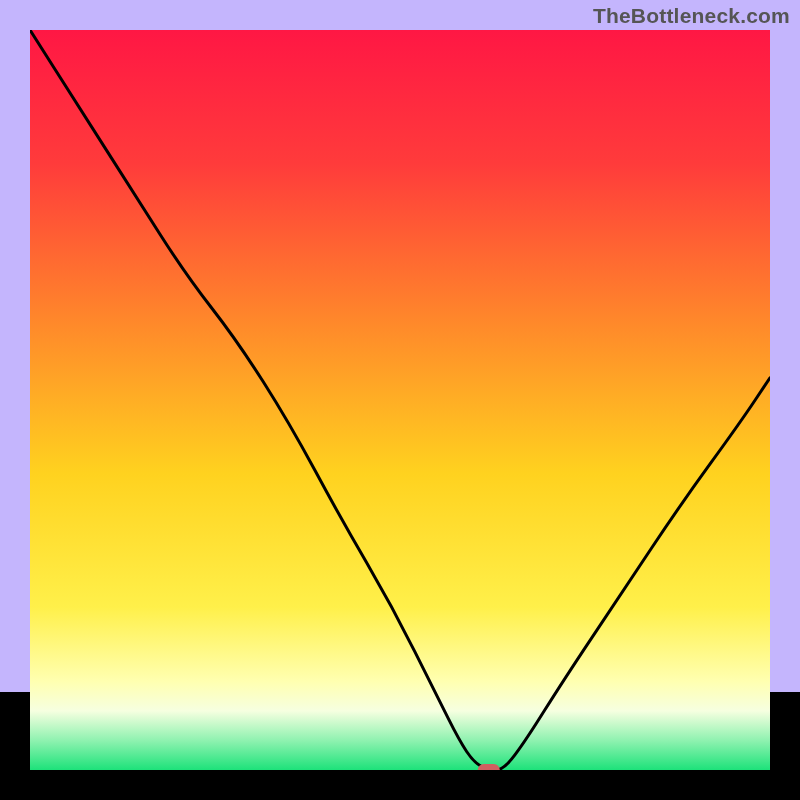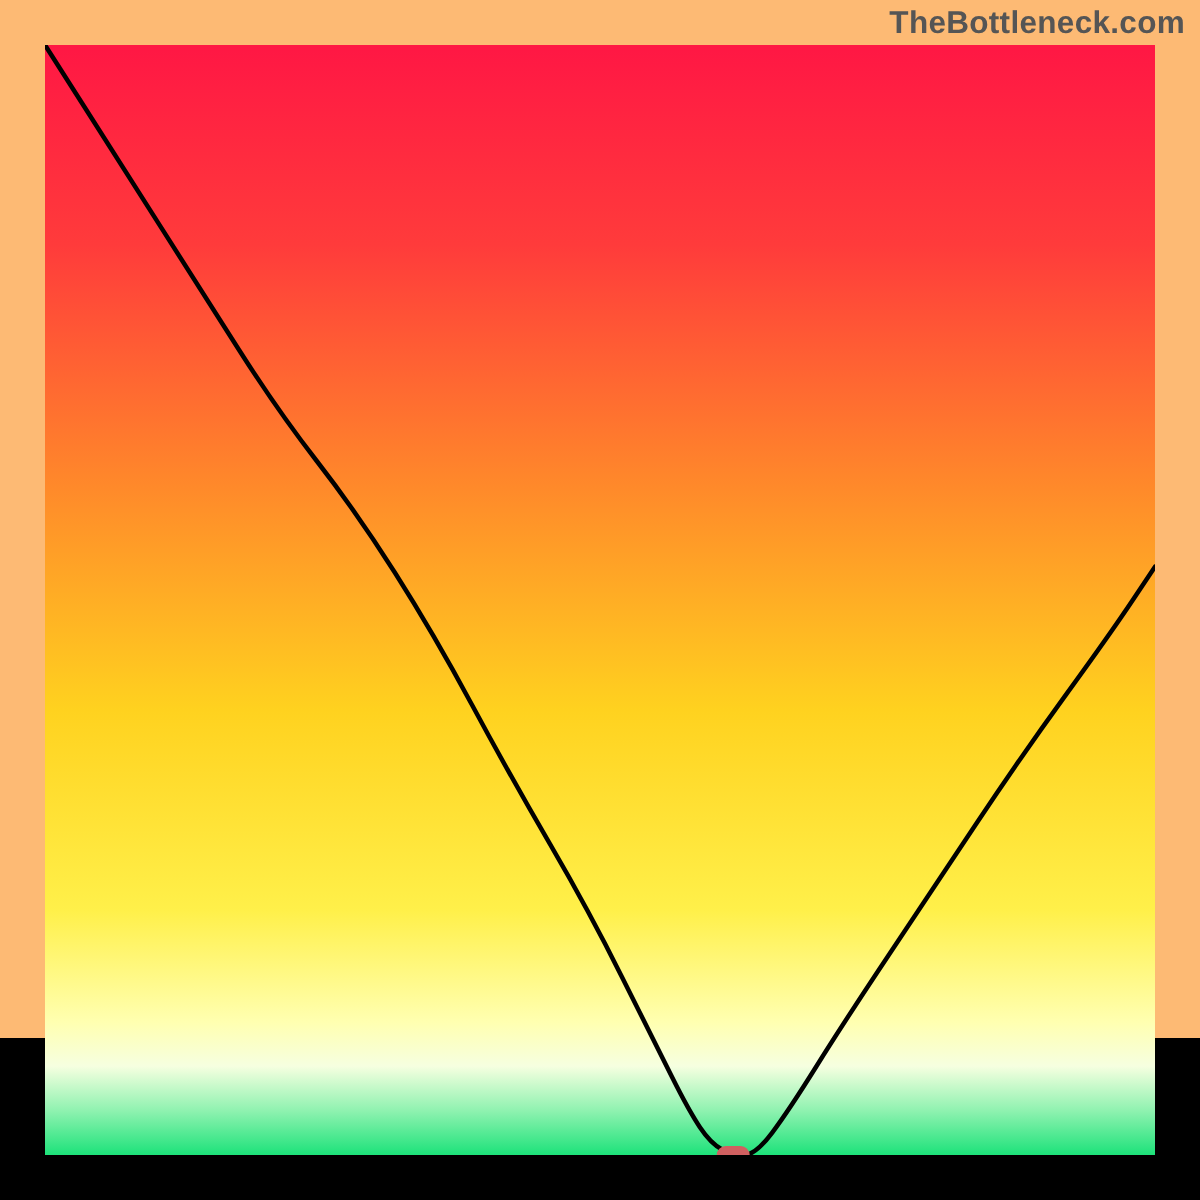--- a/index.html
+++ b/index.html
@@ -8,21 +8,21 @@
     width: 800px;
     height: 800px;
     background: #000;
     overflow: hidden;
     font-family: Arial, Helvetica, sans-serif;
   }
   .frame {
     position: relative;
     width: 800px;
     height: 692px;
-    background: #fdba74;
+    background: #c4b5fd;
   }
   .watermark {
     position: absolute;
     top: 4px;
     right: 10px;
     color: #555;
     font-size: 21px;
     font-weight: 600;
     letter-spacing: 0.2px;
     z-index: 5;

